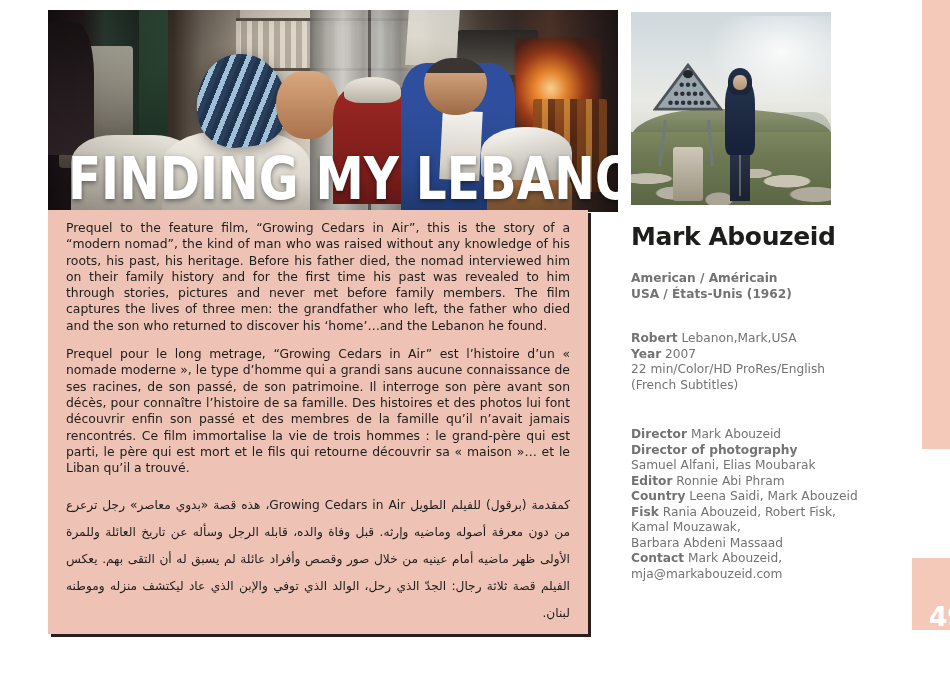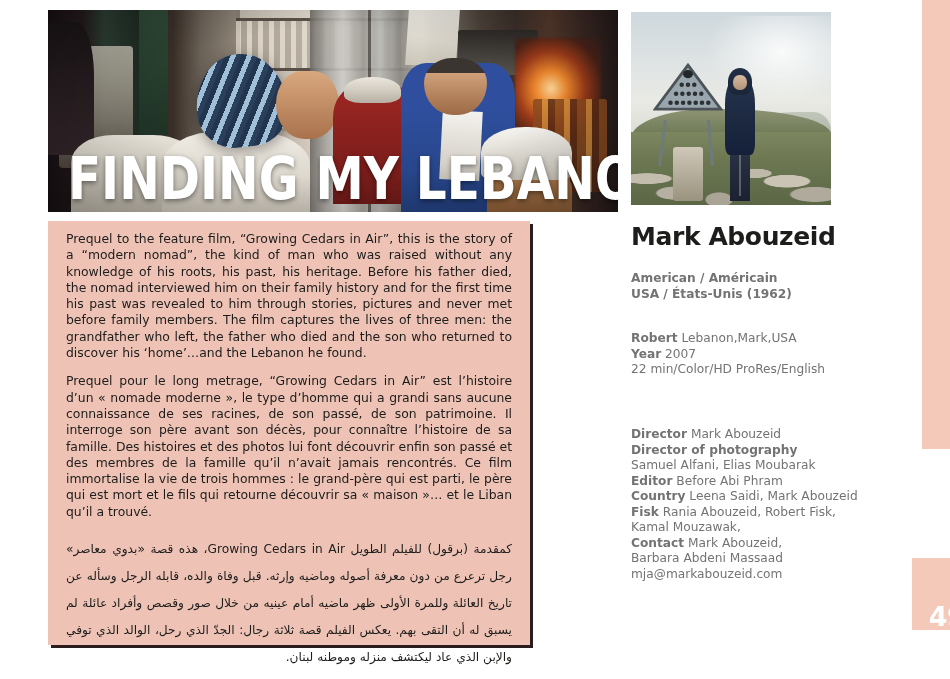--- a/index.html
+++ b/index.html
@@ -206,25 +206,24 @@
     letter-spacing: 0px;
     transform: scaleX(0.93);
     text-shadow: 0 2px 5px rgba(0,0,0,.45);
     white-space: nowrap;
   }
 
   
   #synopsis-panel {
     position: absolute;
     left: 48px; top: 210px;
-    width: 482px; height: 424px;
+    width: 540px; height: 424px;
     background: #eec3b6;
     box-shadow: 3px 3px 0 #2b1d1d;
     padding: 10px 18px 16px 18px;
-    margin-top: 11px;
   }
   .para {
     font-family: "DejaVu Sans", sans-serif;
     font-size: 12.4px;
     line-height: 16.3px;
     color: #1d1d1b;
     text-align: justify;
     margin: 0 0 12px 0;
     -webkit-hyphens: none; hyphens: none;
   }
@@ -434,51 +433,52 @@
 <div class="meta-block" id="production-block">
   <div class="meta-line">
     <b class="k">Robert</b>
     <span>Lebanon,Mark,USA</span>
   </div>
   <div class="meta-line">
     <b class="k">Year</b>
     <span>2007</span>
   </div>
   <div class="meta-line"><span>22 min/Color/HD ProRes/English</span></div>
+  <div class="meta-line"><span>(French Subtitles)</span></div>
 </div>
 
 <div class="meta-block" id="credits-block">
   <div class="meta-line">
     <b class="k">Director</b>
     <span>Mark Abouzeid</span>
   </div>
   <div class="meta-line">
     <b class="k">Director of photography</b>
   </div>
   <div class="meta-line">
     <span>Samuel Alfani, Elias Moubarak</span>
   </div>
   <div class="meta-line">
     <b class="k">Editor</b>
-    <span>Before Abi Phram</span>
+    <span>Ronnie Abi Phram</span>
   </div>
   <div class="meta-line">
     <b class="k">Country</b>
     <span>Leena Saidi, Mark Abouzeid</span>
   </div>
   <div class="meta-line">
     <b class="k">Fisk</b>
     <span>Rania Abouzeid, Robert Fisk,</span>
   </div>
   <div class="meta-line">
     <span>Kamal Mouzawak,</span>
   </div>
   <div class="meta-line">
+    <span>Barbara Abdeni Massaad</span>
+  </div>
+  <div class="meta-line">
     <b class="k">Contact</b>
     <span>Mark Abouzeid,</span>
   </div>
   <div class="meta-line">
-    <span>Barbara Abdeni Massaad</span>
-  </div>
-  <div class="meta-line">
     <span>mja@markabouzeid.com</span>
   </div>
 </div>
 
 </body></html>

